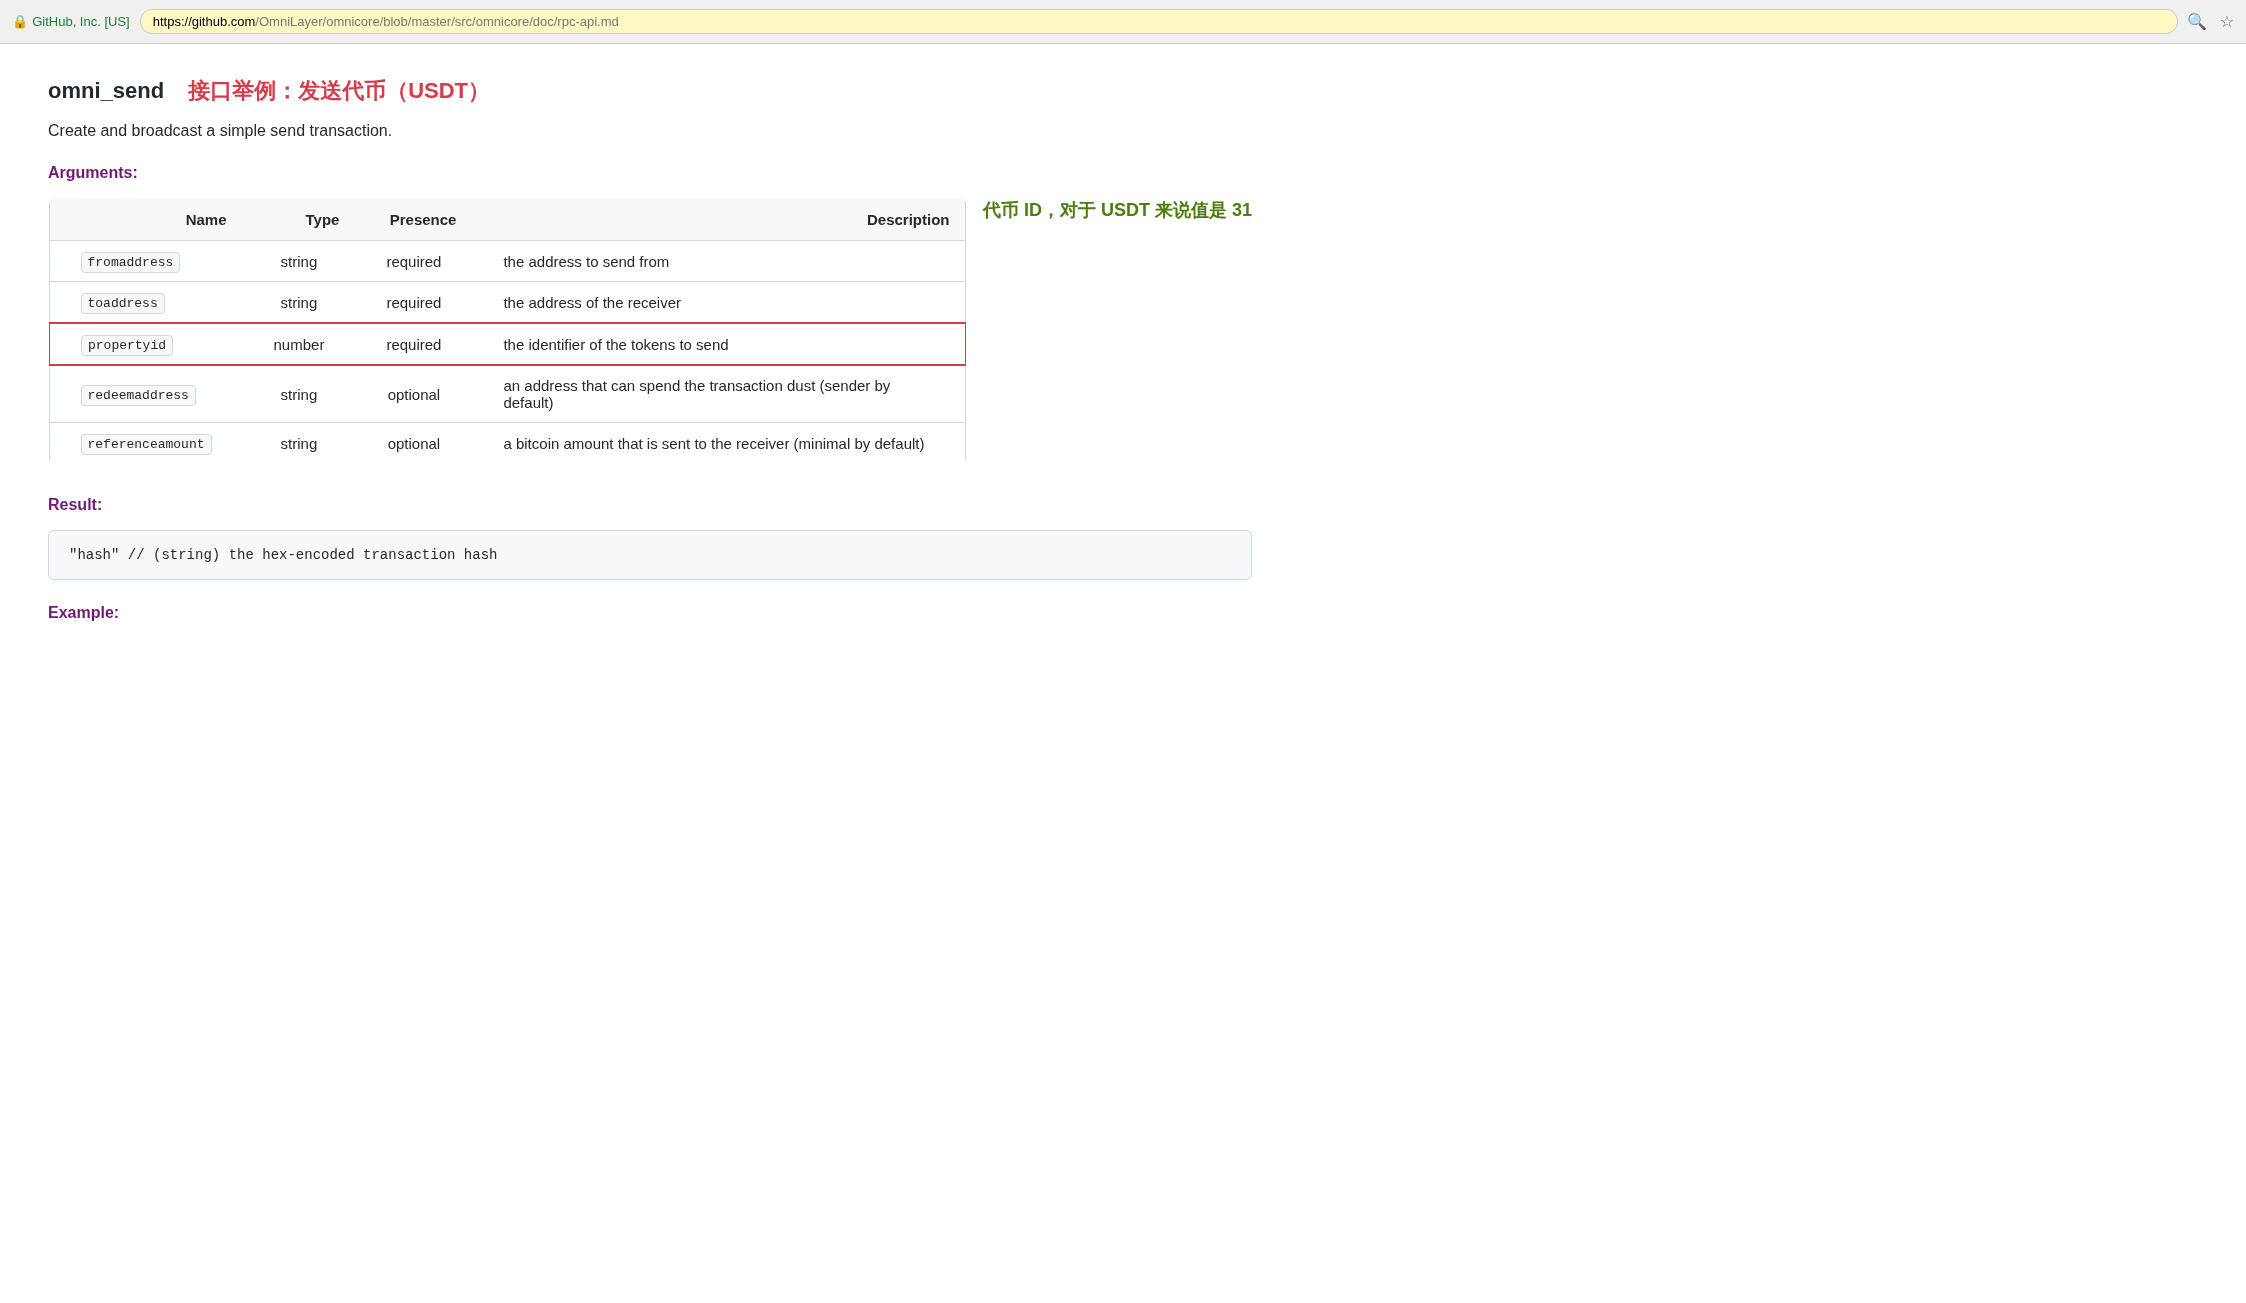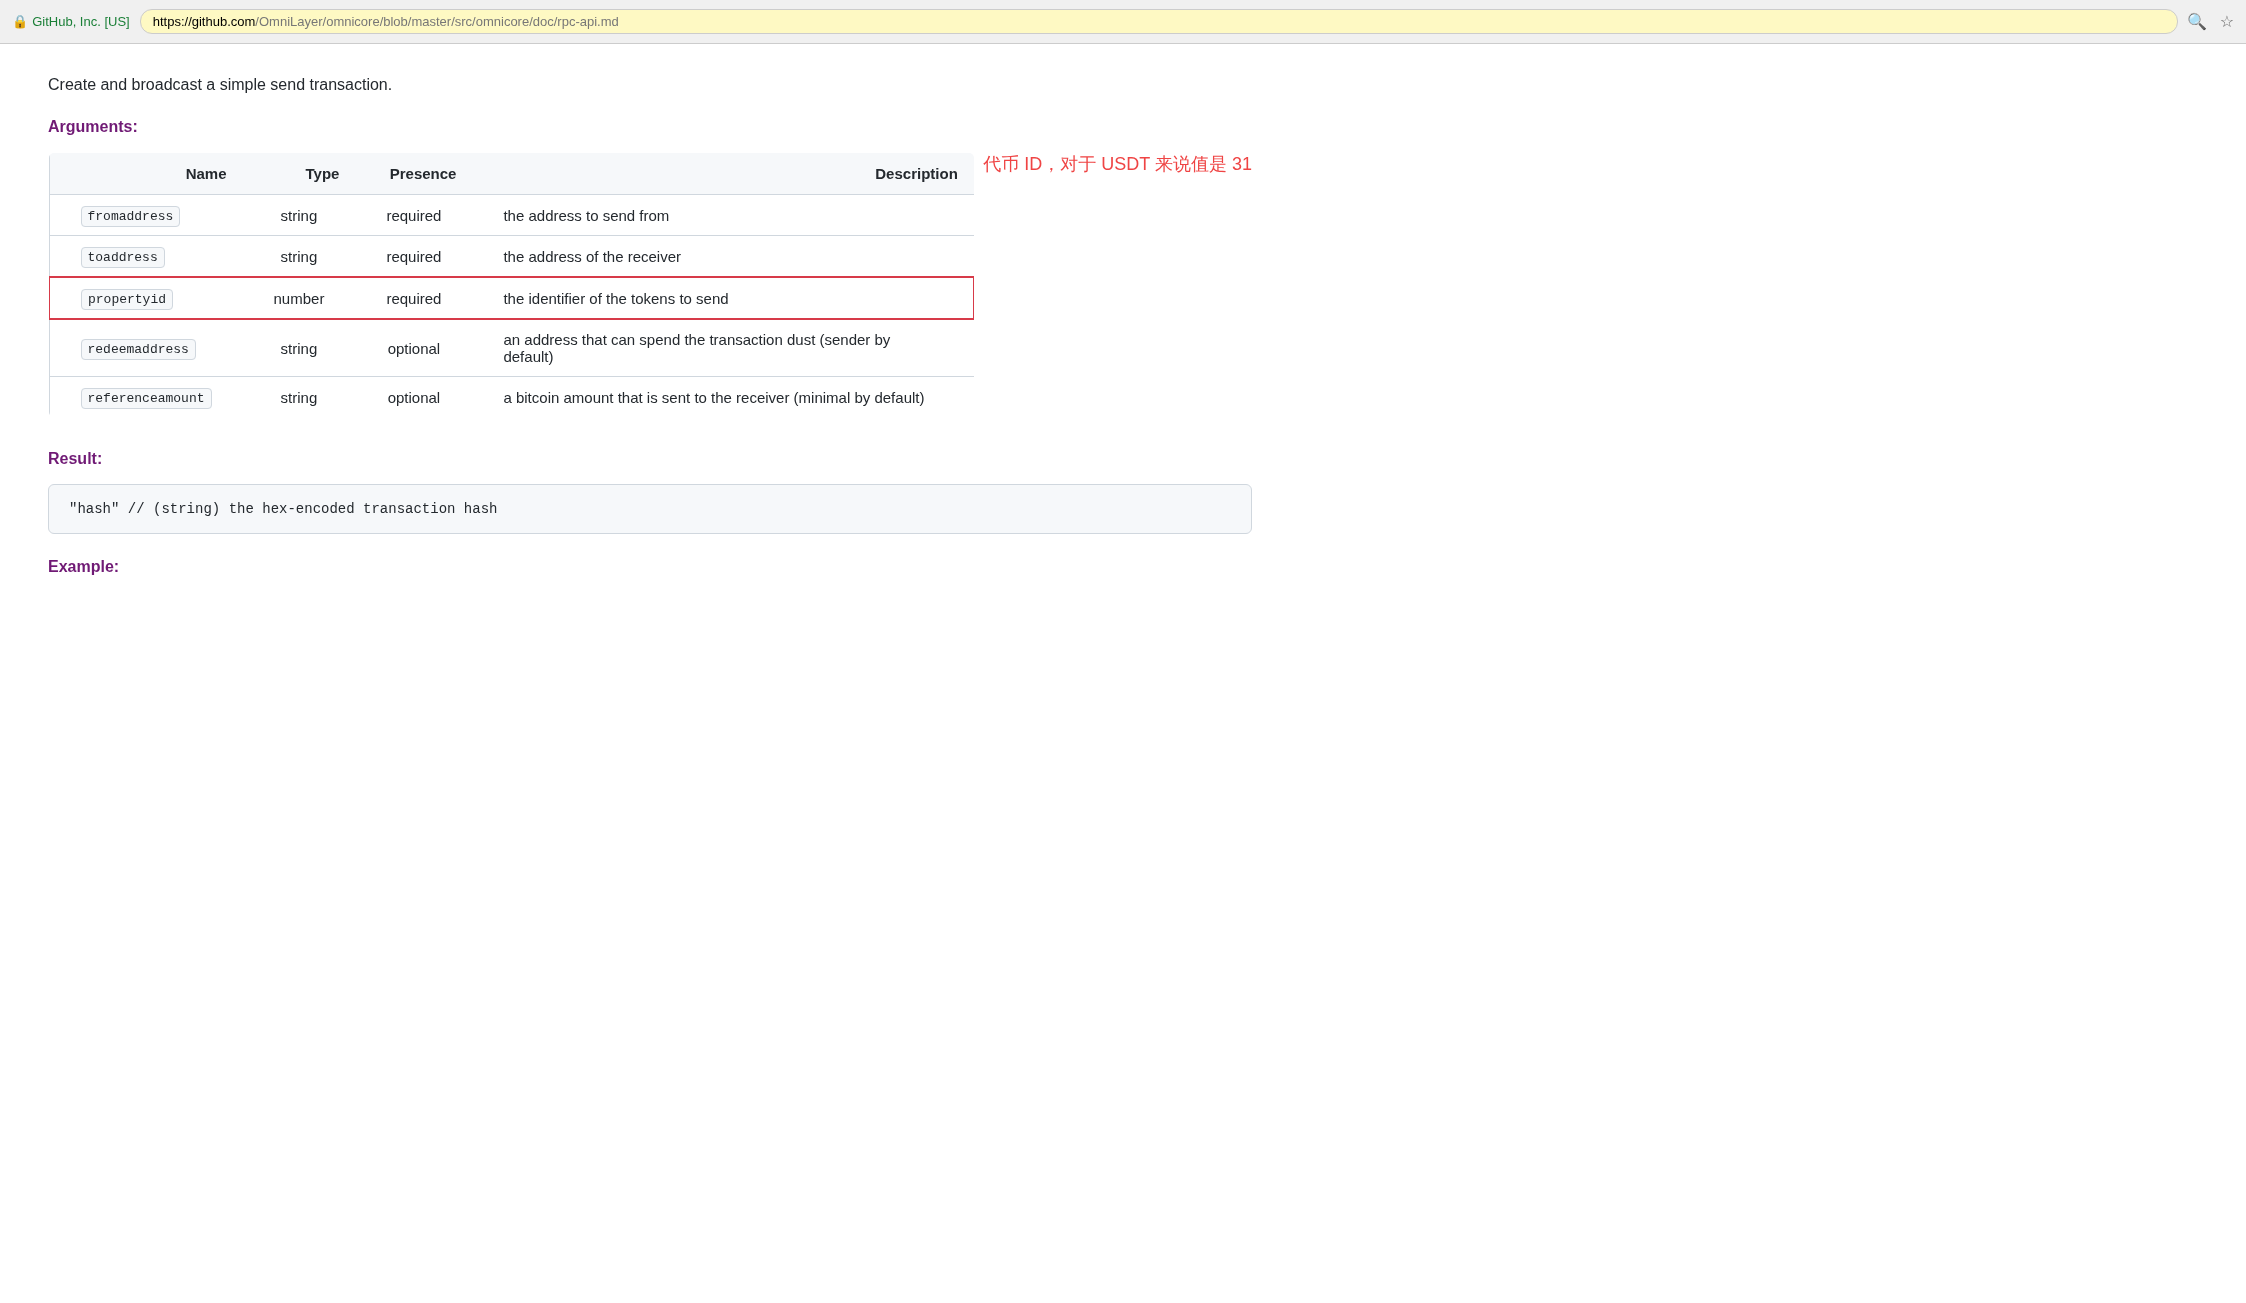--- a/index.html
+++ b/index.html
@@ -157,25 +157,25 @@
 
     .highlighted-row td:first-child {
       border-left: 2px solid #d73a49;
     }
 
     .highlighted-row td:last-child {
       border-right: 2px solid #d73a49;
     }
 
     .annotation {
-      color: #ef4444;
+      color: #4d7c0f;
       font-size: 18px;
-      font-weight: 400;
-      white-space: nowrap;
-      margin-left: 8px;
+      font-weight: 700;
+      white-space: nowrap;
+      margin-left: 16px;
     }
 
     .result-section {
       margin-bottom: 24px;
     }
 
     .code-block {
       background: #f6f8fa;
       border: 1px solid #d0d7de;
       border-radius: 6px;
@@ -202,20 +202,24 @@
     <span class="url-origin">https://github.com</span><span class="url-path">/OmniLayer/omnicore/blob/master/src/omnicore/doc/rpc-api.md</span>
   </div>
   <div class="browser-icons">
     <span>🔍</span>
     <span>☆</span>
   </div>
 </div>
 
 <div class="page-content">
 
+  <div class="page-title-row">
+    <span class="page-title">omni_send</span>
+    <span class="page-subtitle">接口举例：发送代币（USDT）</span>
+  </div>
 
   <p class="page-description">Create and broadcast a simple send transaction.</p>
 
   <p class="section-label">Arguments:</p>
 
   <div style="display:flex; align-items:flex-start;">
     <table class="args-table">
       <thead>
         <tr>
           <th class="center">Name</th>

